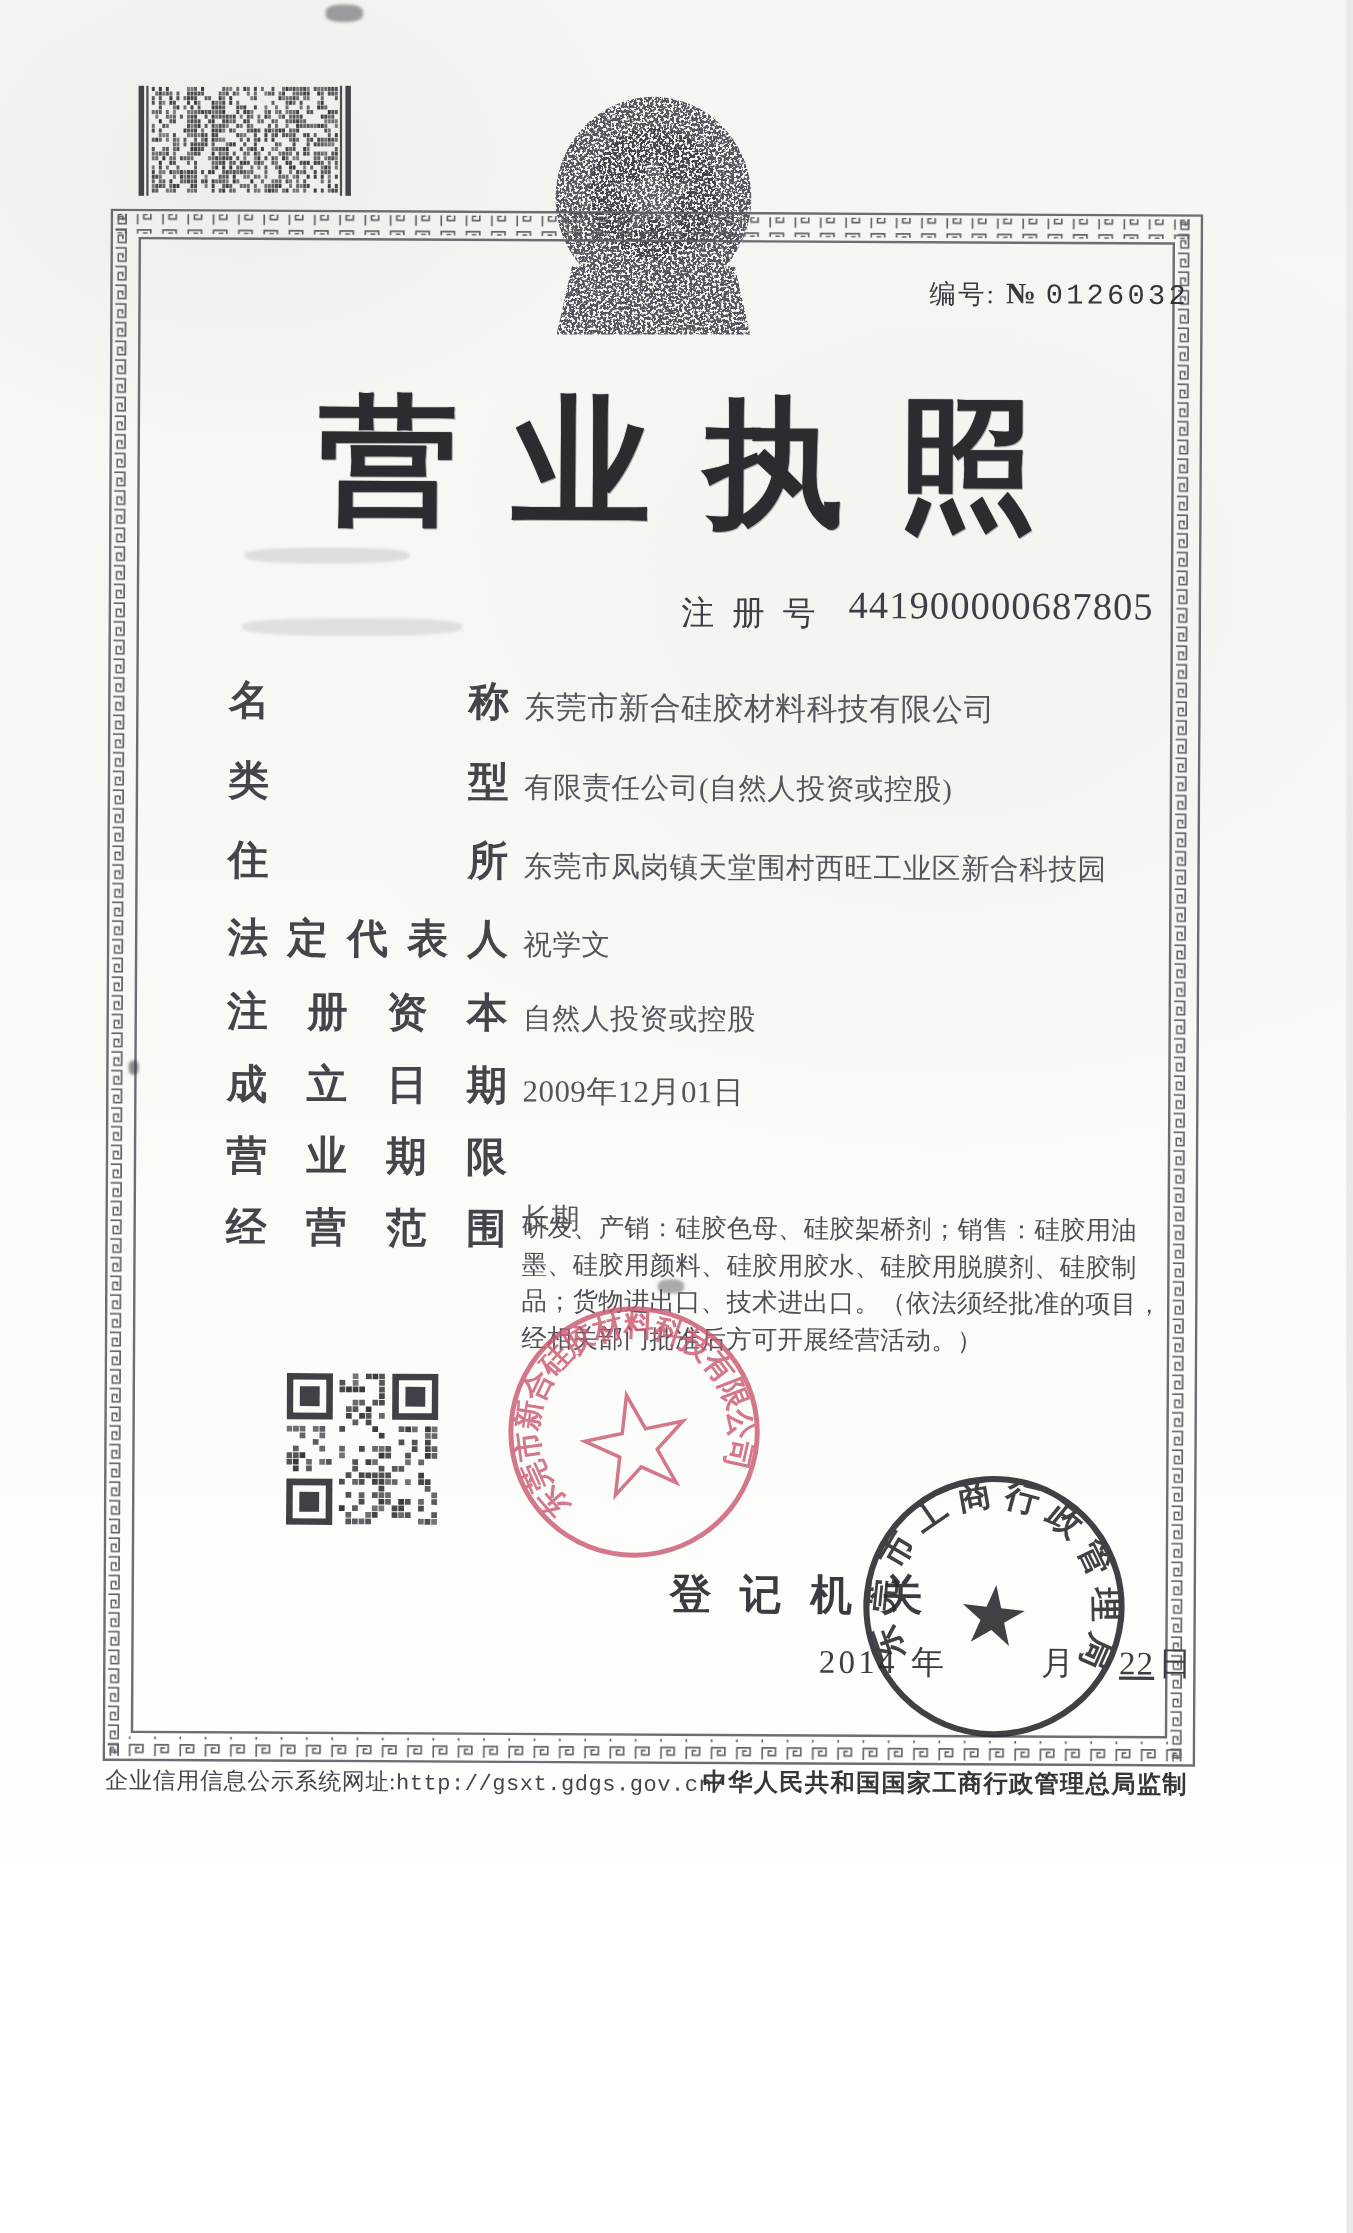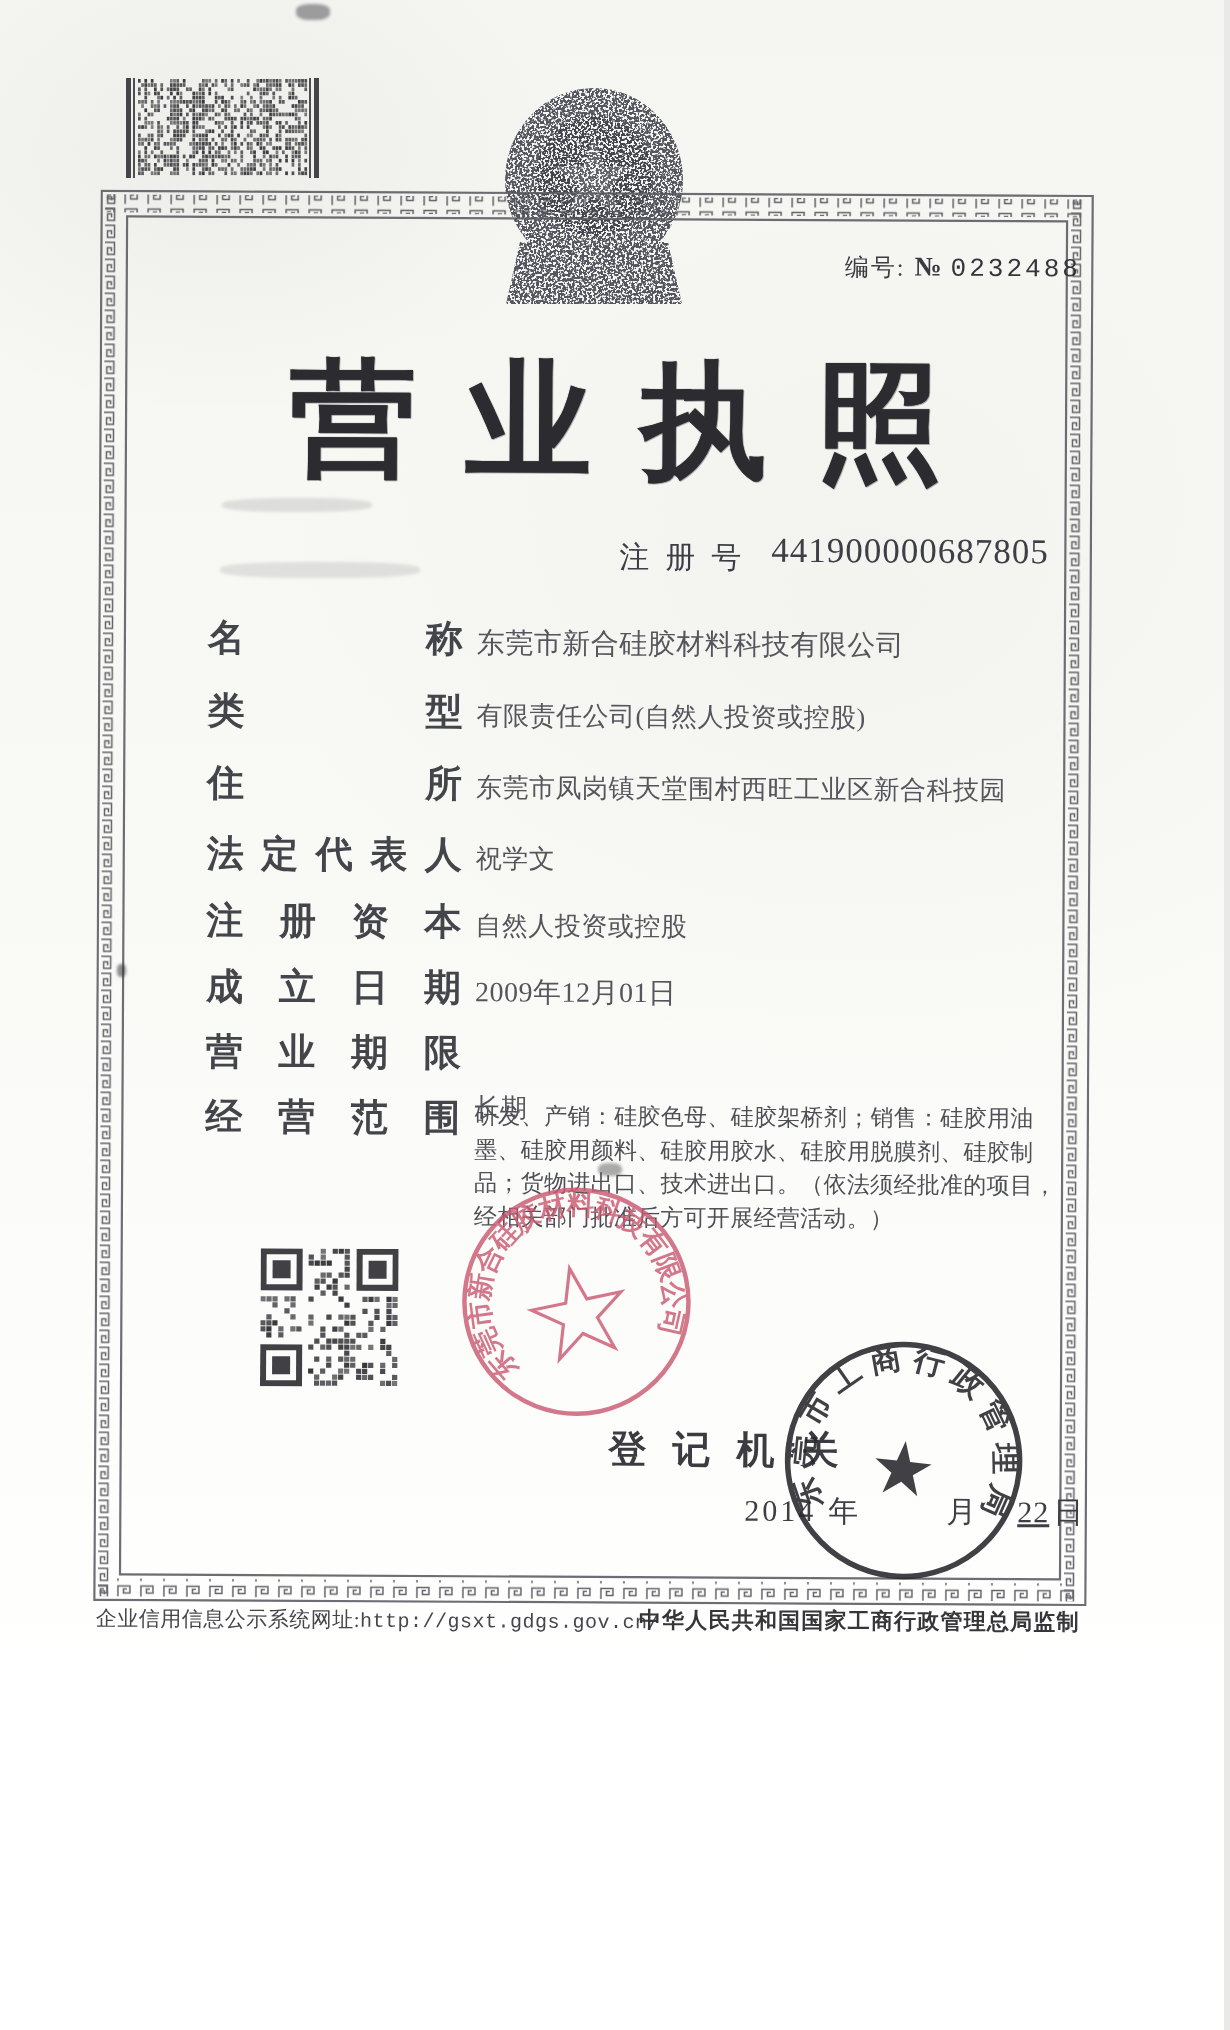--- a/index.html
+++ b/index.html
@@ -754,21 +754,21 @@
       <rect x="27" y="27" width="940" height="1358" fill="none" stroke="#5a5a61" stroke-width="2.2"></rect>
       <rect x="5" y="5" width="984" height="18" fill="url(#mh)"></rect>
       <rect x="5" y="1389" width="984" height="18" fill="url(#mh)"></rect>
       <rect x="5" y="5" width="18" height="1402" fill="url(#mv)"></rect>
       <rect x="971" y="5" width="18" height="1402" fill="url(#mv)"></rect>
     </svg>
 
     <div class="abs serial">
       <span class="lbl">编号:</span>
       <span class="sym">№</span>
-      <span class="num">0232488</span>
+      <span class="num">0126032</span>
     </div>
 
     <div class="abs doc-title spread">
         <span>营</span>
         <span>业</span>
         <span>执</span>
         <span>照</span>
       </div>
 
     <div class="abs reg-label spread">

